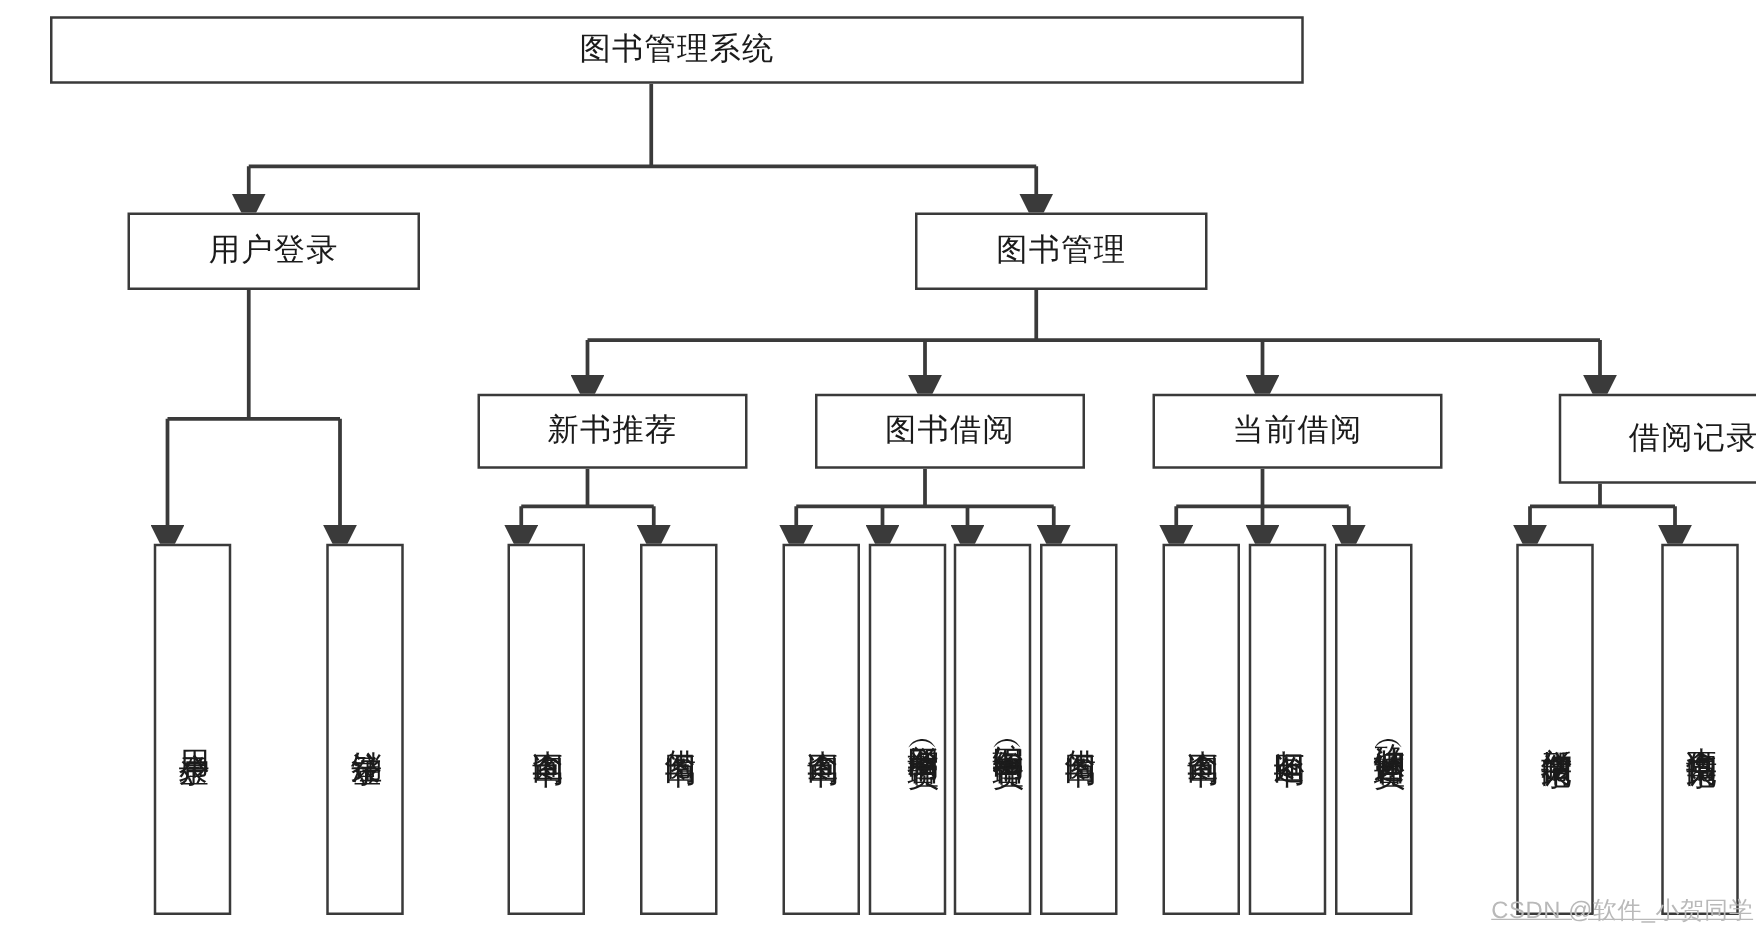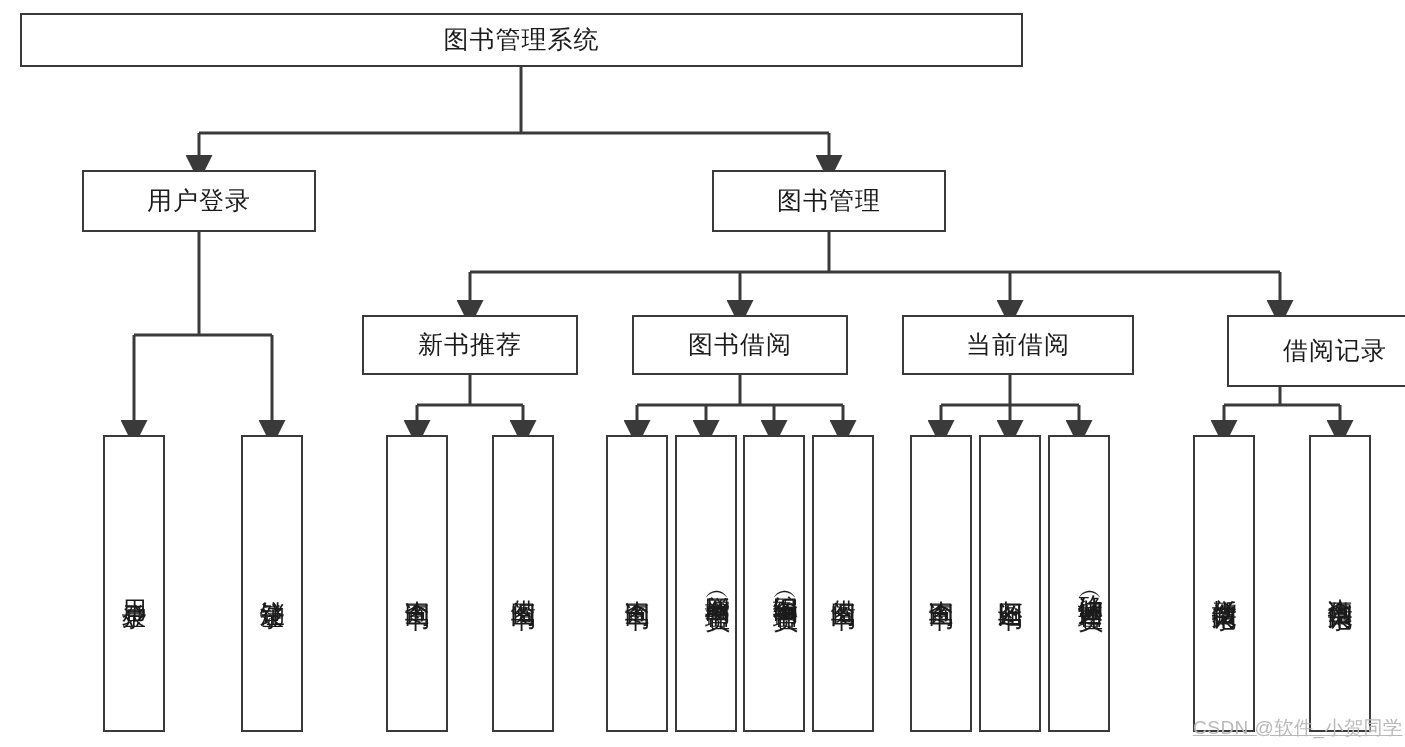--- a/index.html
+++ b/index.html
@@ -29,20 +29,21 @@
   .node {
     position: absolute;
     box-sizing: border-box;
     border: 2.5px solid #3a3a3a;
     background: #ffffff;
     color: #1b1b1b;
     display: flex;
     align-items: center;
     justify-content: center;
     text-align: center;
+    margin-left: 20px;
   }
   .node.horiz {
     font-size: 25px;
     letter-spacing: 1px;
     line-height: 1.1;
   }
   .node.vert {
     writing-mode: vertical-rl;
     text-orientation: upright;
     font-size: 25px;

